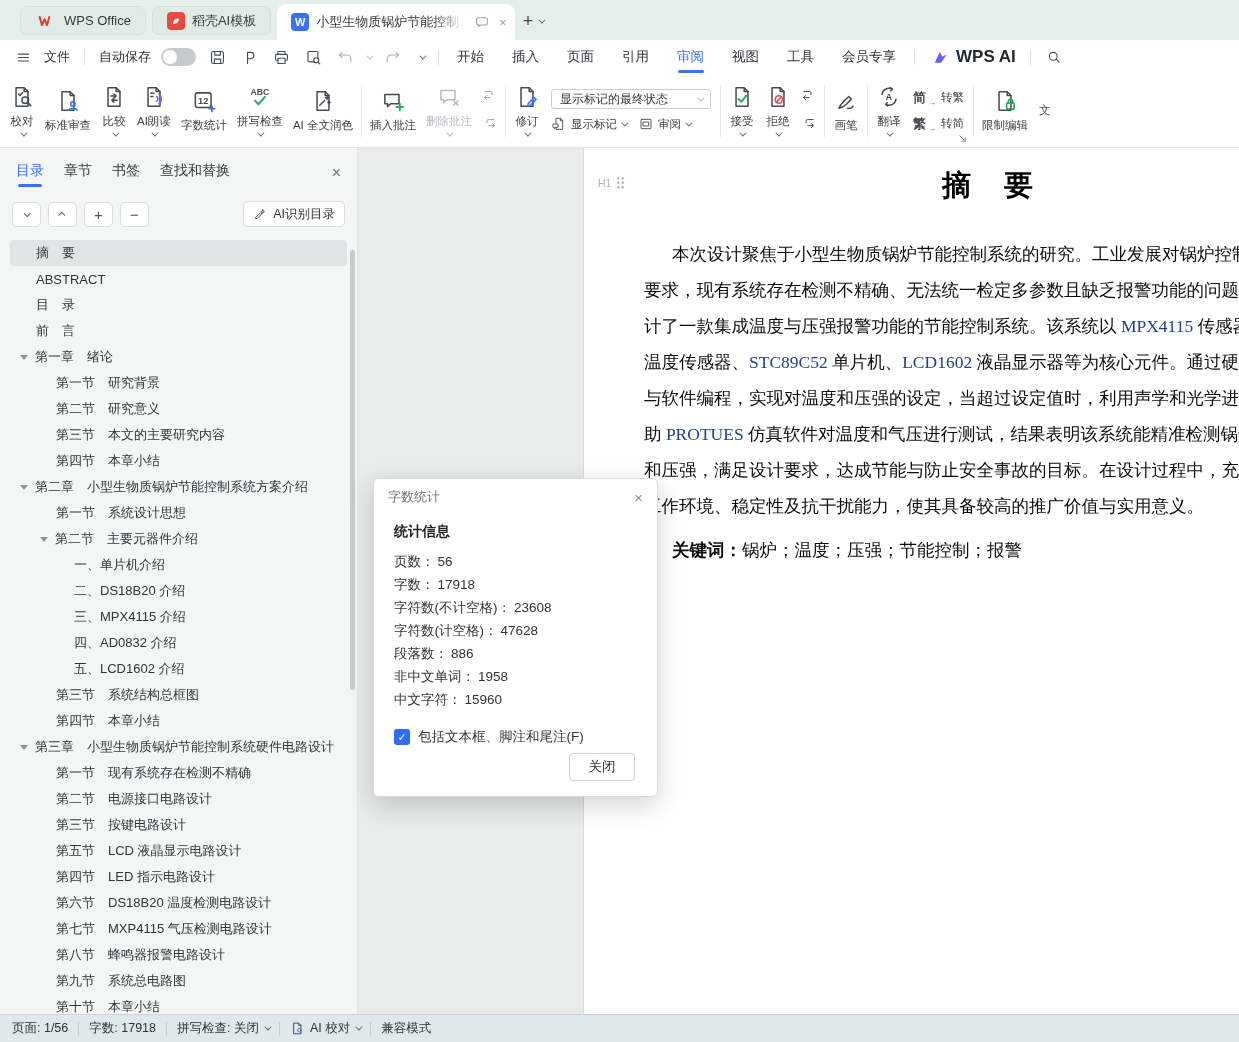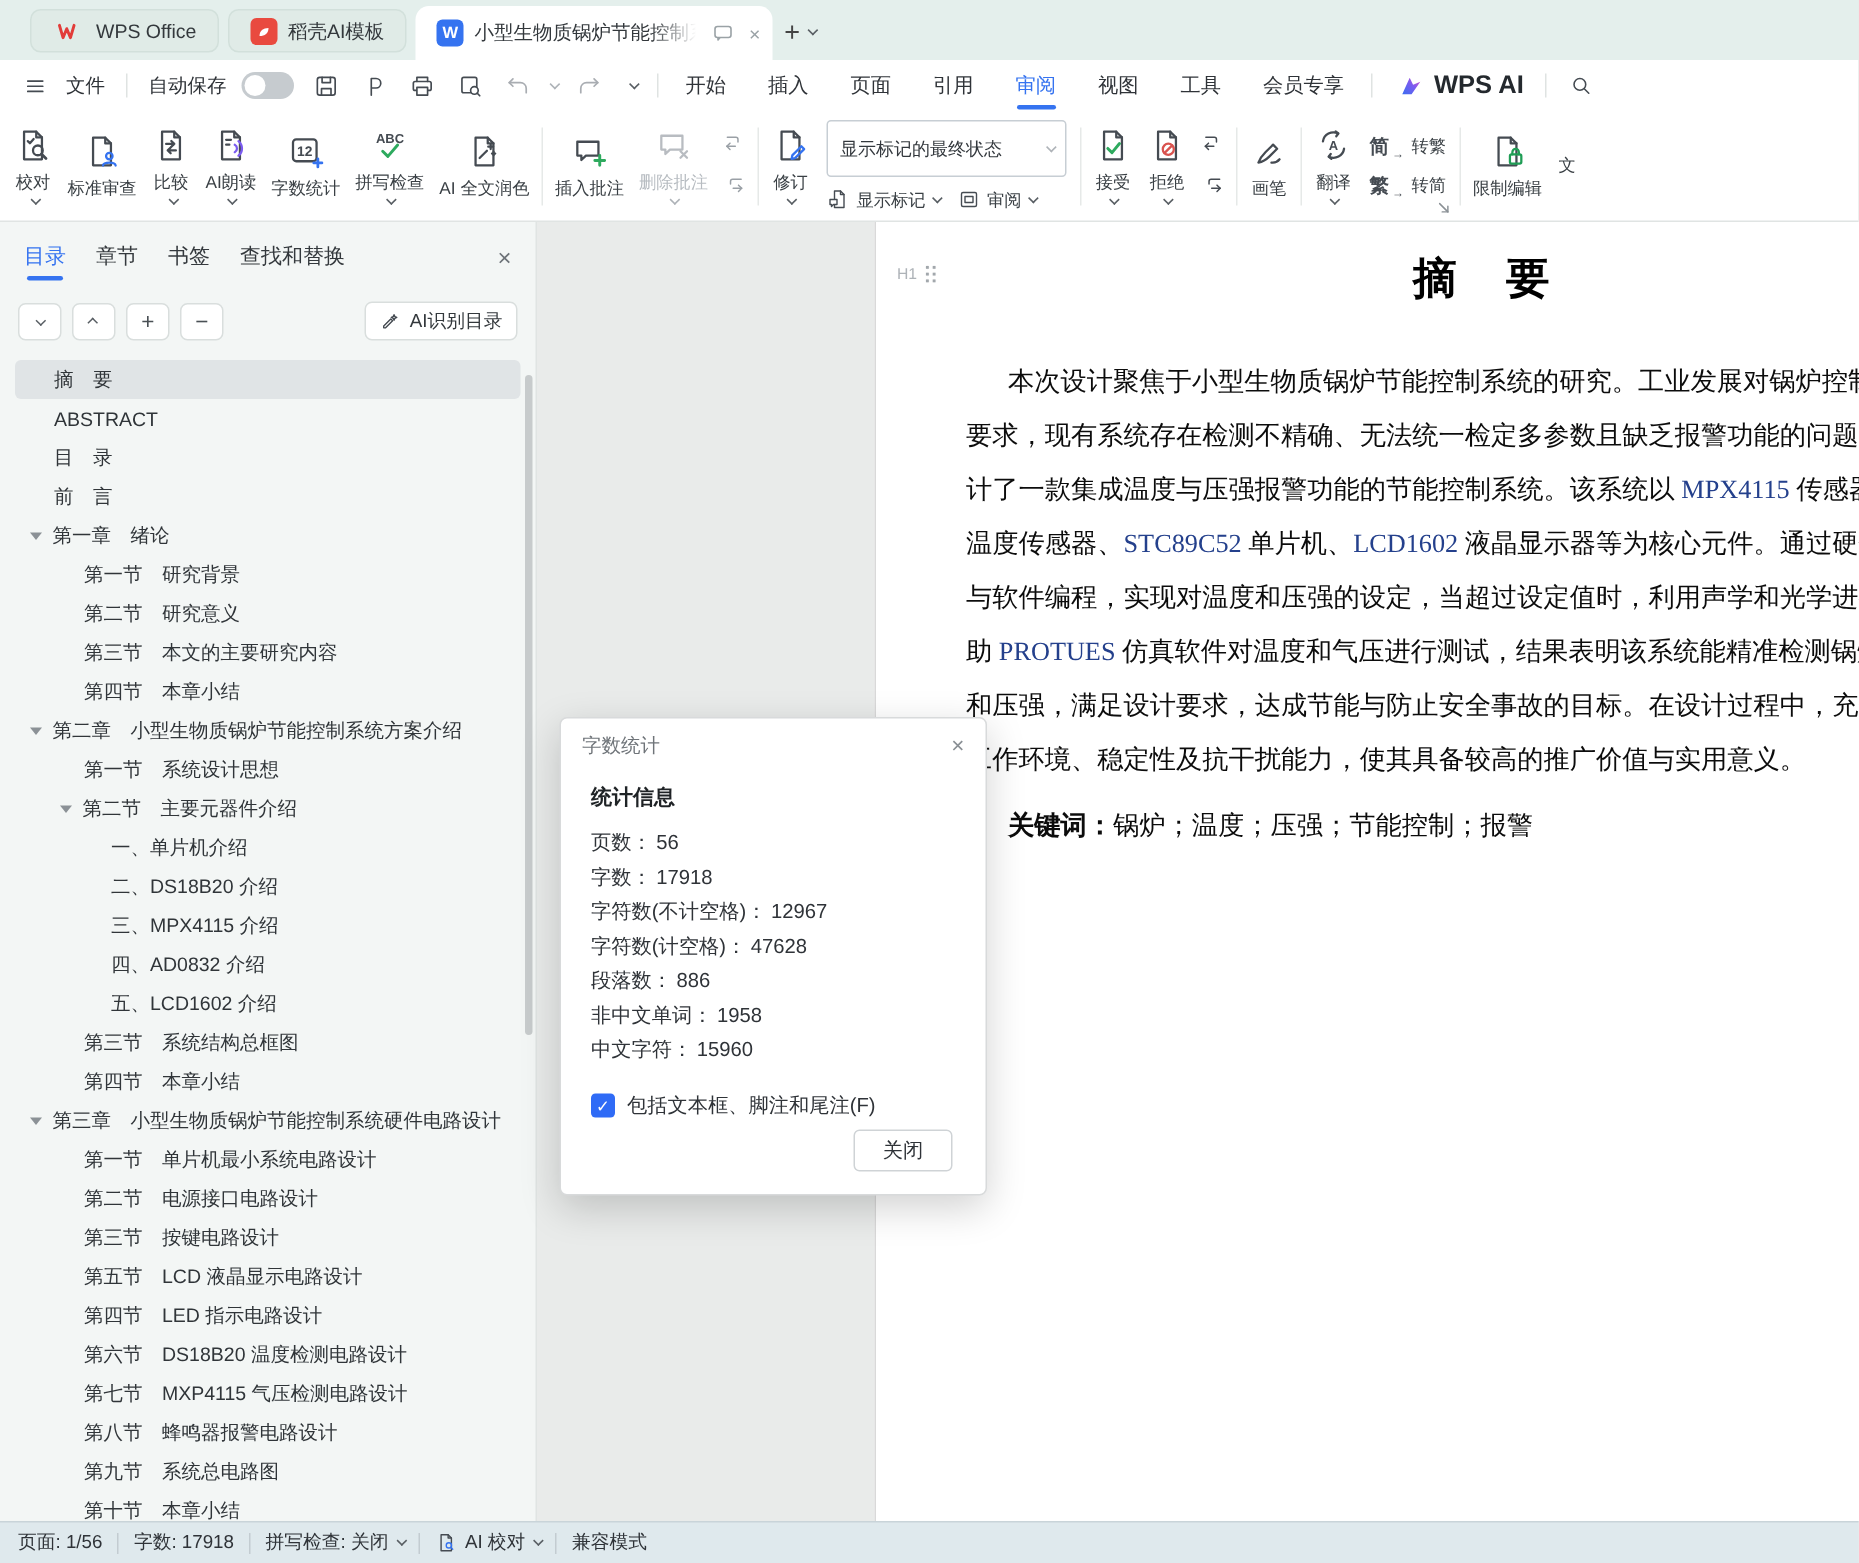--- a/index.html
+++ b/index.html
@@ -40,21 +40,21 @@
   
   .ribbon { height:74px; background:#fff; border-bottom:1px solid #e0e4e3; display:flex; align-items:center; padding:0 4px; position:relative; overflow:hidden; }
   .rdiv { width:1px; height:52px; background:#e6e9e8; margin:0 3px; flex:0 0 auto; }
   .rbtn { display:flex; flex-direction:column; align-items:center; justify-content:center; padding:0 5px; height:64px; border-radius:4px; flex:0 0 auto; }
   .rbtn svg { width:26px; height:26px; }
   .rlbl { font-size:11.5px; color:#3a4045; margin-top:4px; display:flex; align-items:center; gap:3px; white-space:nowrap;flex-direction:column; }
   .rbtn.disabled .rlbl { color:#b7bcc1; }
   .vstack { display:flex; flex-direction:column; gap:11px; padding:0 4px; flex:0 0 auto; }
   .vstack svg { width:17px; height:17px; }
   .markup-col { display:flex; flex-direction:column; gap:7px; justify-content:center; padding:0 6px; flex:0 0 auto; }
-  .mselect { width:160px; height:38px; border:1px solid #c7ced4; border-radius:3px; font-size:12px; color:#33383d;
+  .mselect { width:160px; height:20px; border:1px solid #c7ced4; border-radius:3px; font-size:12px; color:#33383d;
     display:flex; align-items:center; justify-content:space-between; padding:0 8px; background:#fff; }
   .mrow { display:flex; gap:12px; align-items:center; }
   .msmall { display:flex; align-items:center; gap:4px; font-size:11.5px; color:#3a4045; white-space:nowrap; }
   .msmall svg { width:16px; height:16px; }
   .pairs { display:flex; flex-direction:column; gap:8px; padding:0 6px; flex:0 0 auto; }
   .pair { display:flex; align-items:center; gap:5px; font-size:11.5px; color:#3a4045; white-space:nowrap; }
   .cchar { font-size:13px; font-weight:bold; color:#454b52; }
   .carrow { font-size:8px; color:#454b52; margin-left:-3px; align-self:flex-end; }
   .grp { display:flex; align-items:center; flex:0 0 auto; position:relative; height:100%; }
   .launcher { position:absolute; right:2px; bottom:3px; }
@@ -641,21 +641,21 @@
           <span>第三节　系统结构总框图</span>
         </div>
         <div class="toc-item" style="padding-left: 46px;">
           <span>第四节　本章小结</span>
         </div>
         <div class="toc-item" style="padding-left: 10px;">
           <span class="tri"></span>
           <span>第三章　小型生物质锅炉节能控制系统硬件电路设计</span>
         </div>
         <div class="toc-item" style="padding-left: 46px;">
-          <span>第一节　单片机最小系统电路设计</span>
+          <span>第一节　现有系统存在检测不精确</span>
         </div>
         <div class="toc-item" style="padding-left: 46px;">
           <span>第二节　电源接口电路设计</span>
         </div>
         <div class="toc-item" style="padding-left: 46px;">
           <span>第三节　按键电路设计</span>
         </div>
         <div class="toc-item" style="padding-left: 46px;">
           <span>第五节　LCD 液晶显示电路设计</span>
         </div>
@@ -713,21 +713,21 @@
           <div class="drow">
             <span>页数：</span>
             <span class="val">56</span>
           </div>
           <div class="drow">
             <span>字数：</span>
             <span class="val">17918</span>
           </div>
           <div class="drow">
             <span>字符数(不计空格)：</span>
-            <span class="val">12967</span>
+            <span class="val">23608</span>
           </div>
           <div class="drow">
             <span>字符数(计空格)：</span>
             <span class="val">47628</span>
           </div>
           <div class="drow">
             <span>段落数：</span>
             <span class="val">886</span>
           </div>
           <div class="drow">

